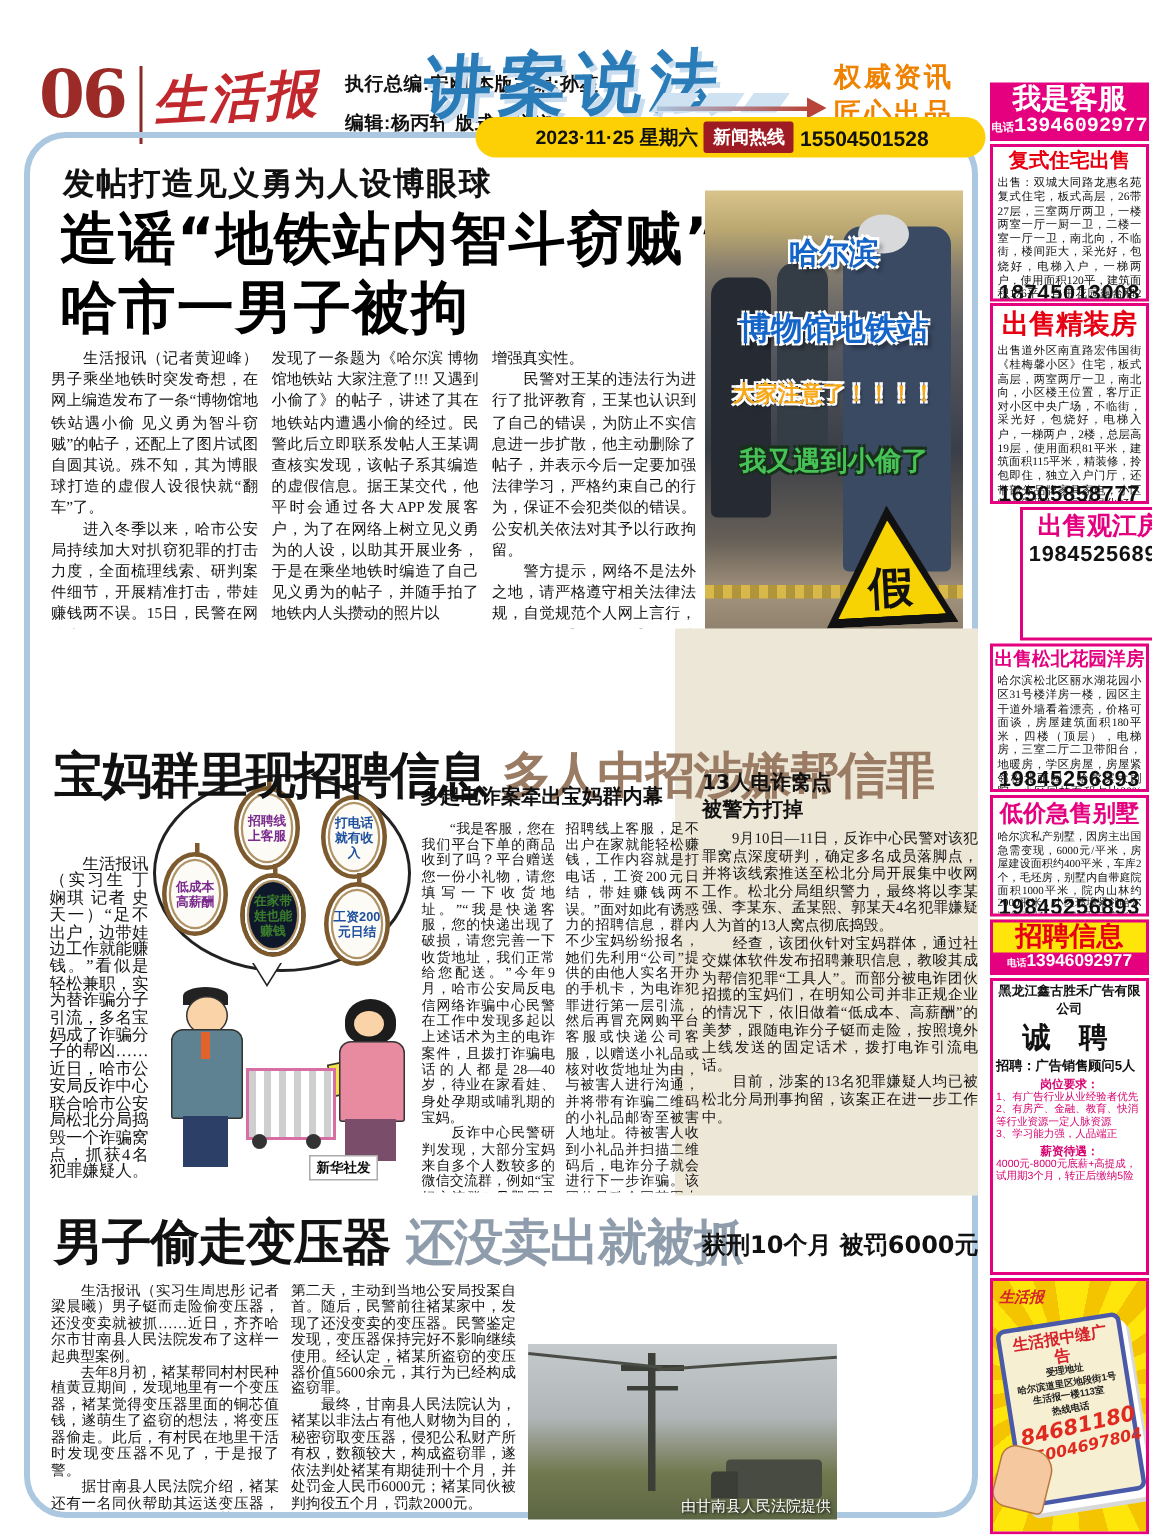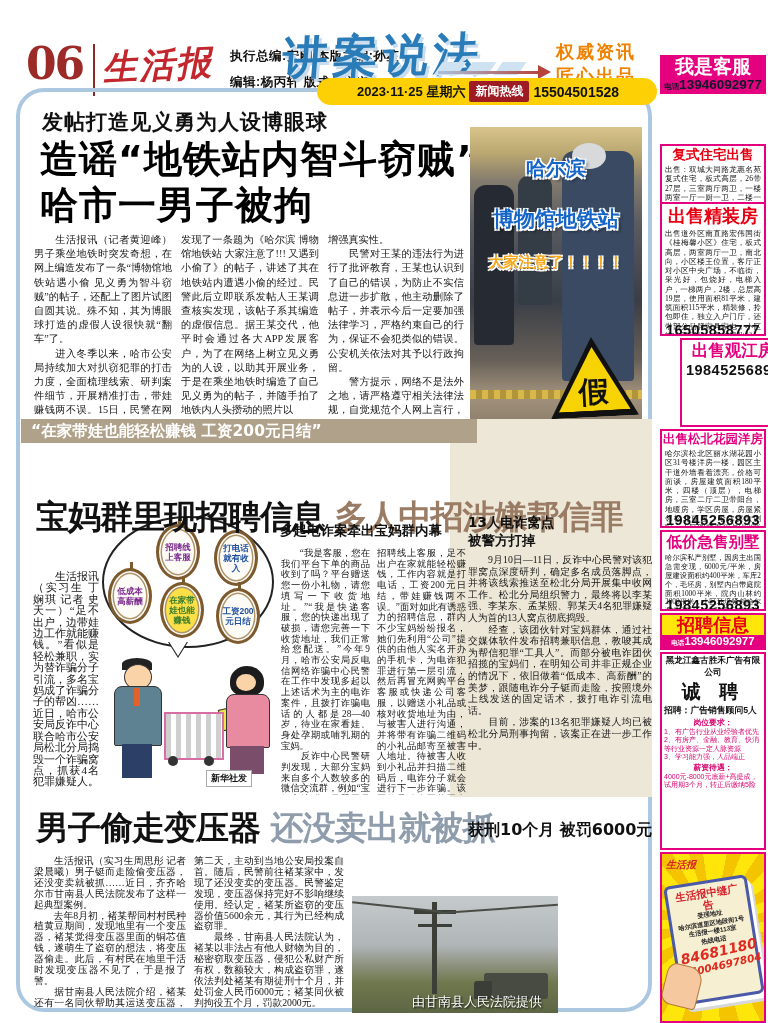--- a/index.html
+++ b/index.html
@@ -82,21 +82,21 @@
   .btail{position:absolute;left:66px;top:124px;width:0;height:0;
          border-left:10px solid transparent;border-right:10px solid transparent;
          border-top:16px solid #fff;filter:drop-shadow(0 2px 0 #222);}
   .rope{position:absolute;width:44px;height:56px;border:3px solid #7d5a2e;border-radius:50%;
         background:#fdfbf6;box-shadow:inset 0 0 0 1.5px #fff,inset 0 0 0 3px #b09468;
         display:flex;align-items:center;justify-content:center;text-align:center;
         font-size:8.5px;font-weight:900;line-height:1.18;padding:3px;box-sizing:border-box;}
   .rope::before{content:"";position:absolute;top:-9px;left:50%;width:2.5px;height:9px;
         background:#7d5a2e;}
   .rp-purple{color:#7b2a8e;} .rp-blue{color:#1d4f9e;}
-  .rp-green{color:#3a7d2c;background:#fde047;}
+  .rp-green{color:#3a7d2c;background:#0f172a;}
   .man-head{left:22px;top:148px;width:26px;height:24px;background:#fbd3a8;border-radius:50%;
             border:1.5px solid #333;}
   .man-hair{left:20px;top:142px;width:30px;height:12px;background:#222;border-radius:50% 50% 0 0;}
   .man-body{left:12px;top:170px;width:46px;height:58px;background:#5e8292;border-radius:8px 8px 2px 2px;
             border:1.5px solid #333;}
   .man-tie{left:32px;top:172px;width:6px;height:18px;background:#e2622b;}
   .man-legs{left:20px;top:228px;width:30px;height:34px;background:#2c3f66;}
   .wm-hair{left:128px;top:150px;width:34px;height:30px;background:#1c1c1c;border-radius:50% 50% 40% 40%;}
   .wm-face{left:134px;top:158px;width:20px;height:17px;background:#fbd3a8;border-radius:50%;}
   .wm-body{left:124px;top:178px;width:42px;height:52px;background:#e88aa0;border-radius:8px 8px 2px 2px;
@@ -117,21 +117,21 @@
   .a3col{top:856px;height:152px;font-size:9.8px;line-height:10.9px;overflow:hidden;}
   .photo3{left:352px;top:896px;width:206px;height:117px;overflow:hidden;
     background:linear-gradient(180deg,#c5cacc 0%,#b0b6b8 42%,#8f9482 58%,#70784e 74%,#5d6644 100%);}
   .pole{position:absolute;left:80px;top:6px;width:5px;height:92px;background:#3c3f38;}
   .cross{position:absolute;background:#3c3f38;}
   .wire{position:absolute;height:1.5px;background:#4a4d46;}
   .truck{position:absolute;right:10px;bottom:14px;width:64px;height:26px;background:#474b42;
          border-radius:3px;}
   .truckcab{position:absolute;right:66px;bottom:14px;width:18px;height:18px;background:#3a3e36;
          border-radius:3px 0 0 0;}
-  .p3cap{position:absolute;right:16px;bottom:2px;color:#fff;font-size:13px;
+  .p3cap{position:absolute;right:4px;bottom:2px;color:#fff;font-size:10px;
          text-shadow:1px 1px 2px #000;}
   
   .sidebar{left:660px;top:55px;width:106px;height:968px;}
   .sb{position:absolute;left:0;width:106px;box-sizing:border-box;overflow:hidden;}
   .sb-border{border:2px solid #e4007f;background:#fff;}
   .sb-title-red{color:#e60012;font-weight:900;text-align:center;
                 font-family:"DejaVu Sans",sans-serif;}
   .sb-title-mag{color:#e4007f;font-weight:900;text-align:center;
                 font-family:"DejaVu Sans",sans-serif;}
   .sb-body{font-size:7.6px;line-height:1.22;text-align:justify;padding:1px 3px;
@@ -198,29 +198,29 @@
 
   <div class="abs photo1">
     <div class="p1-person" style="left:4px;top:58px;width:40px;height:160px;background:#262b33;"></div>
     <div class="p1-person" style="left:48px;top:48px;width:34px;height:130px;background:#343c46;"></div>
     <div class="p1-person" style="right:8px;top:24px;width:72px;height:230px;background:#3a4a63;"></div>
     <div class="p1-person" style="right:36px;top:16px;width:34px;height:26px;background:#d7d9da;border-radius:50%;"></div>
     <div class="tactile"></div>
     <div class="ow ow-blue" style="top:28px;font-size:20px;">哈尔滨</div>
     <div class="ow ow-blue" style="top:78px;font-size:21px;">博物馆地铁站</div>
     <div class="ow ow-orange" style="top:126px;font-size:15px;">大家注意了！！！！</div>
+    <div class="ow ow-green" style="top:168px;font-size:18px;">我又遇到小偷了</div>
     <div class="fake">
       <div class="t1"></div>
       <div class="t2"></div>
       <div class="ch">假</div>
     </div>
   </div>
 
   <div class="abs beige"></div>
-  <div class="abs quote">“在家带娃也能轻松赚钱 工资200元日结”</div>
 
   <div class="abs hl2"><span>宝妈群里现招聘信息 </span><span class="brown">多人中招涉嫌帮信罪</span></div>
 
   <div class="abs newsbody introcol">　　生活报讯（实习生 丁娴琪 记者 史天一）“足不出户，边带娃边工作就能赚钱。”看似是轻松兼职，实为替诈骗分子引流，多名宝妈成了诈骗分子的帮凶……近日，哈市公安局反诈中心联合哈市公安局松北分局捣毁一个诈骗窝点，抓获4名犯罪嫌疑人。</div>
 
   <div class="abs cartoon">
     <div class="bubble"></div>
     <div class="btail"></div>
     <div class="rope rp-purple" style="left:54px;top:8px;">招聘线上客服</div>
     <div class="rope rp-blue" style="left:112px;top:14px;">打电话就有收入</div>
@@ -273,24 +273,24 @@
     <div class="wire" style="left:86px;top:12px;width:120px;transform:rotate(-4deg);"></div>
     <div class="truck"></div>
     <div class="truckcab"></div>
     <div class="p3cap">由甘南县人民法院提供</div>
   </div>
 
   <div class="abs sidebar">
 
     <div class="sb" style="top:0;height:39px;background:#e4007f;">
       <div style="color:#fff;font:900 19px 'DejaVu Sans',sans-serif;text-align:center;line-height:22px;">我是客服</div>
-      <div style="color:#0f172a;text-align:center;font-weight:700;font-size:13.5px;line-height:15px;"><span style="font-size:7.5px;">电话</span><span>13946092977</span></div>
-    </div>
-
-    <div class="sb sb-border" style="top:41px;height:105px;margin-top:48px;">
+      <div style="color:#ffffff;text-align:center;font-weight:700;font-size:13.5px;line-height:15px;font-family:Liberation Mono, monospace;"><span style="font-size:7.5px;">电话</span><span>13946092977</span></div>
+    </div>
+
+    <div class="sb sb-border" style="top:41px;height:105px;">
       <div class="sb-title-red" style="font-size:13.5px;">复式住宅出售</div>
       <div class="sb-body" style="height:70px;">出售：双城大同路龙惠名苑复式住宅，板式高层，26带27层，三室两厅两卫，一楼两室一厅一厨一卫，二楼一室一厅一卫，南北向，不临街，楼间距大，采光好，包烧好，电梯入户，一梯两户，使用面积120平，建筑面积176平，自带花园露台和2个仓房间，1个入户门厅，全景落地窗，法国品牌断桥铝节能窗，品牌家具家电，周边学校商圈，毗邻哈工程大学和黑龙江工程学院，交通便利，临近地铁1号线、3号线。</div>
       <div class="sb-phone">18745013008</div>
     </div>
 
     <div class="sb sb-border" style="top:147px;height:134px;">
       <div class="sb-title-red" style="font-size:18px;">出售精装房</div>
       <div class="sb-body" style="height:92px;">出售道外区南直路宏伟国街《桂梅馨小区》住宅，板式高层，两室两厅一卫，南北向，小区楼王位置，客厅正对小区中央广场，不临街，采光好，包烧好，电梯入户，一梯两户，2楼，总层高19层，使用面积81平米，建筑面积115平米，精装修，拎包即住，独立入户门厅，还带部分品牌家具家电，小区物业管理好，园林绿化好，交通便利，购物方便，临近地铁1号线、太平公园。</div>
       <div class="sb-phone">16505858777</div>
     </div>

